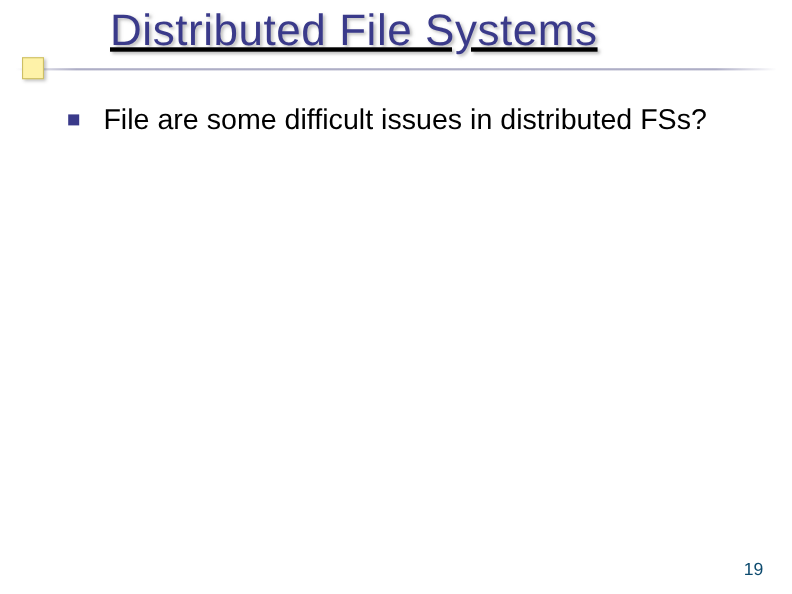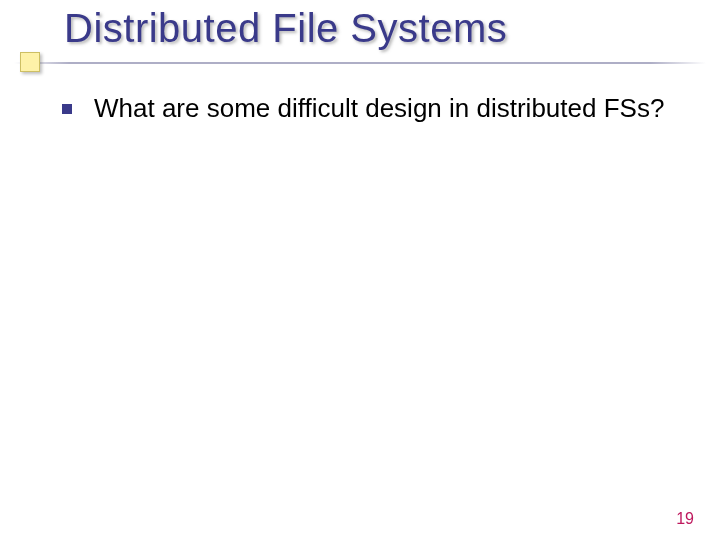--- a/index.html
+++ b/index.html
@@ -9,21 +9,22 @@
       background: #ffffff;
       font-family: Verdana, Geneva, sans-serif;
       position: relative;
       overflow: hidden;
     }
     .title-wrap {
       position: absolute;
       top: 6px;
       left: 0;
       width: 652px;
-      padding-left: 64px;
+      padding-left: 100px;
+      text-decoration: underline;
     }
     .title {
       font-size: 40px;
       color: #3a3a8a;
       letter-spacing: 0.5px;
       text-shadow: 2px 2px 3px rgba(120,120,120,0.5);
       font-weight: 400;
     }
     .title-underline {
       position: absolute;
@@ -69,32 +70,32 @@
     .bullet-text {
       font-size: 26px;
       color: #000000;
       line-height: 1.25;
     }
     .page-number {
       position: absolute;
       bottom: 12px;
       right: 26px;
       font-size: 16px;
-      color: #be185d;
+      color: #0c4a6e;
     }
   </style>
 </head>
 <body>
 
 <div class="title-wrap">
   <div class="title">Distributed File Systems</div>
 </div>
 <div class="title-underline"></div>
 <div class="accent-box"></div>
 
 <div class="content">
   <div class="bullet-item">
     <div class="bullet"></div>
-    <div class="bullet-text">What are some difficult design in distributed FSs?</div>
+    <div class="bullet-text">File are some difficult issues in distributed FSs?</div>
   </div>
 </div>
 
 <div class="page-number">19</div>
 
 </body></html>

